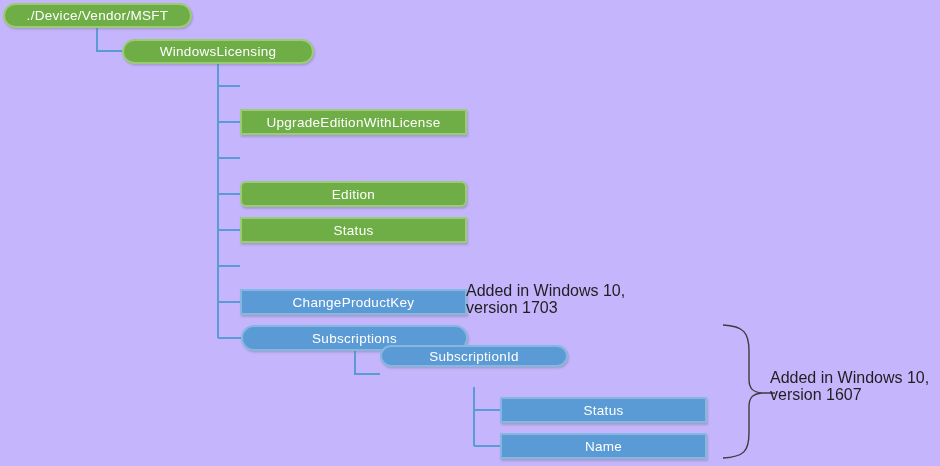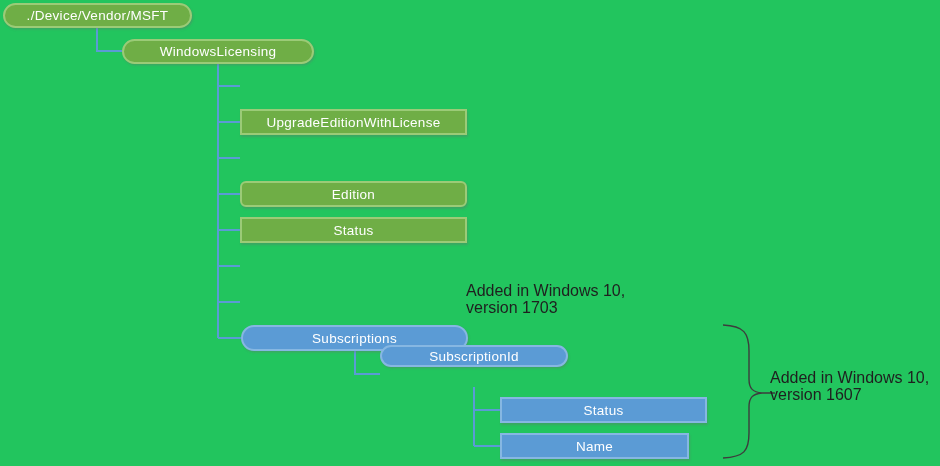--- a/index.html
+++ b/index.html
@@ -1,20 +1,20 @@
 <!DOCTYPE html>
 <html style="--green-fill: #6FAE46; --green-border: #9BCB77; --blue-fill: #5B9BD5; --blue-border: #86B7E2; --connector: #5B9BD5; --brace: #3D3D3D; --note-text: #1F1F1F; --node-text: #FFFFFF;"><head>
 <meta charset="utf-8">
 <style>
   html, body { margin: 0; padding: 0; background: #ffffff; }
   .canvas {
     position: relative;
     width: 940px;
     height: 466px;
-    background: #22c55e;
+    background: #c4b5fd;
     font-family: "Liberation Sans", sans-serif;
     overflow: hidden;
   }
   svg.layer { position: absolute; left: 0; top: 0; width: 940px; height: 466px; }
   .connector { stroke: var(--connector, #5B9BD5); stroke-width: 2; fill: none; }
   .brace { stroke: var(--brace, #3D3D3D); stroke-width: 1.4; fill: none; }
   .node {
     position: absolute;
     box-sizing: border-box;
     display: flex;
@@ -67,28 +67,29 @@
 
 
   <div class="node green" style="left:240px; top:109px; width:227px; height:26px;">UpgradeEditionWithLicense</div>
 
 
   <div class="node green" style="left:240px; top:181px; width:227px; height:26px;border-radius:6px;">Edition</div>
 
   <div class="node green" style="left:240px; top:217px; width:227px; height:26px;">Status</div>
 
 
+  <div class="node blue" style="left:240px; top:289px; width:227px; height:26px;">ChangeProductKey</div>
 
   <div class="node pill blue" style="left:241px; top:325px; width:227px; height:26px;">Subscriptions</div>
 
   <div class="node pill blue" style="left:380px; top:345px; width:188px; height:22px;">SubscriptionId</div>
 
   <div class="node blue" style="left:500px; top:397px; width:207px; height:26px;">Status</div>
 
-  <div class="node blue" style="left:500px; top:433px; width:189px; height:26px;">Name</div>
+  <div class="node blue" style="left:500px; top:433px; width:207px; height:26px;">Name</div>
 
   <div class="note" style="left:466px; top:282px; width:180px;">
     <div>Added in Windows 10,</div>
     <div>version 1703</div>
   </div>
 
   <div class="note" style="left:770px; top:369px; width:175px;">
     <div>Added in Windows 10,</div>
     <div>version 1607</div>
   </div>

